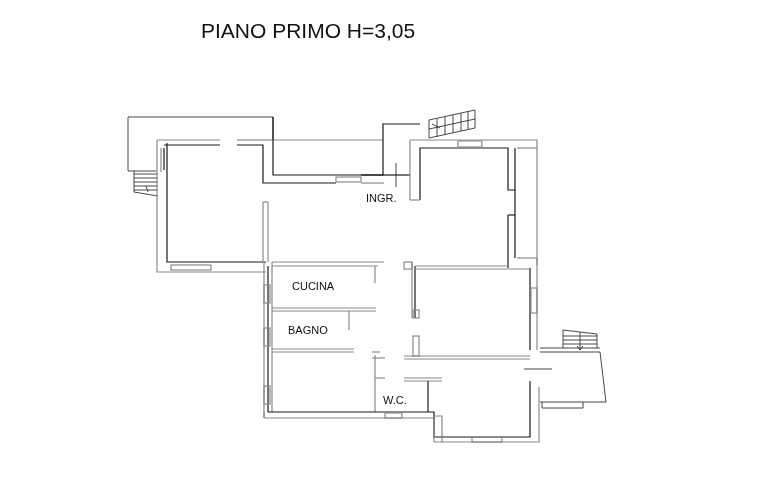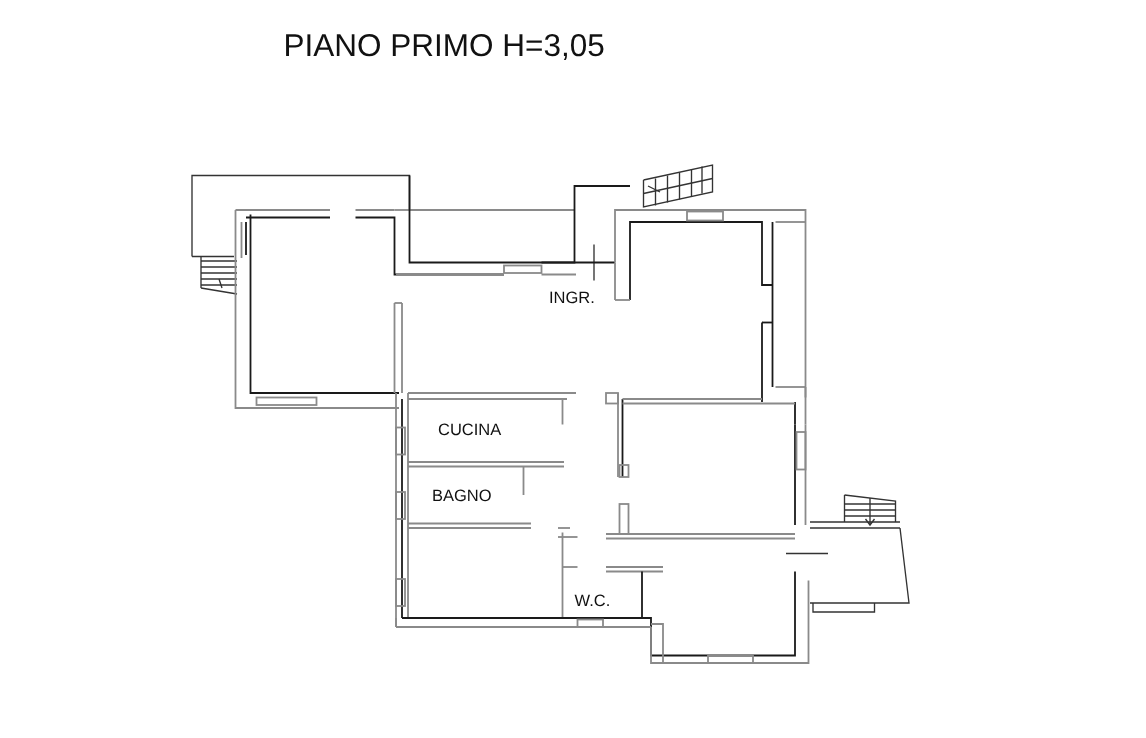--- a/index.html
+++ b/index.html
@@ -1,17 +1,17 @@
 <!DOCTYPE html>
 <html><head>
   <meta charset="utf-8">
   <style>
     html, body { margin: 0; padding: 0; background: #ffffff; }
     body { width: 764px; height: 492px; position: relative; overflow: hidden; font-family: "Liberation Sans", sans-serif; }
-    .title { position: absolute; left: 189px; top: 19px; font-size: 21px; color: #111111; letter-spacing: 0px; white-space: nowrap; font-family: "Liberation Sans", sans-serif; }
+    .title { position: absolute; left: 201px; top: 19px; font-size: 21px; color: #111111; letter-spacing: 0px; white-space: nowrap; font-family: "Liberation Sans", sans-serif; }
     svg.plan { position: absolute; left: 0; top: 0; }
     .lbl { font-family: "Liberation Sans", sans-serif; font-size: 11px; fill: #111111; }
     .wd { stroke: #1a1a1a; stroke-width: 1.2; fill: none; }
     .wl { stroke: #8a8a8a; stroke-width: 1.2; fill: none; }
     .thin { stroke: #333333; stroke-width: 0.9; fill: none; }
   </style>
 </head>
 <body>
 
 <div class="title">PIANO PRIMO H=3,05</div>

